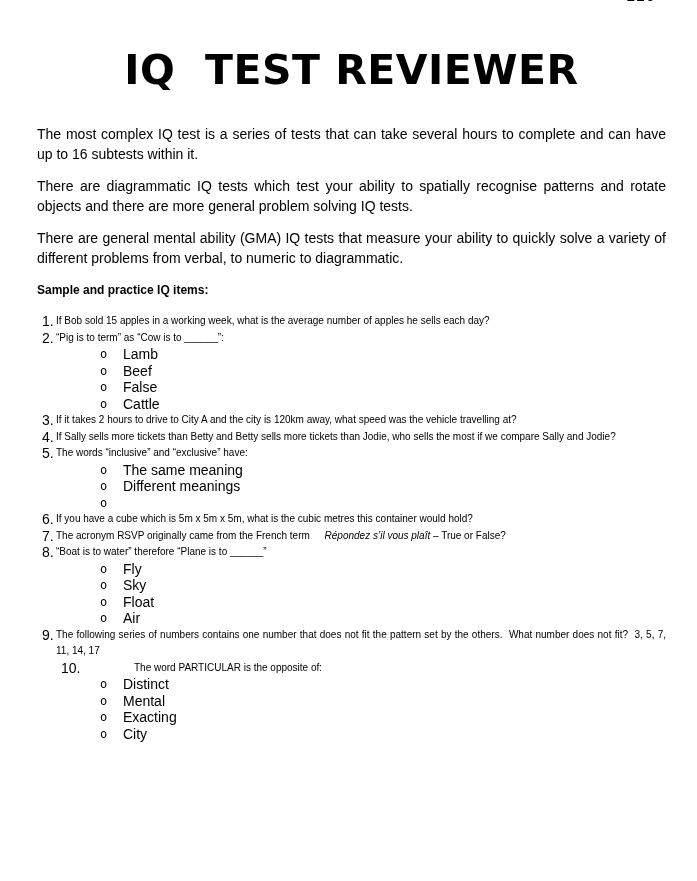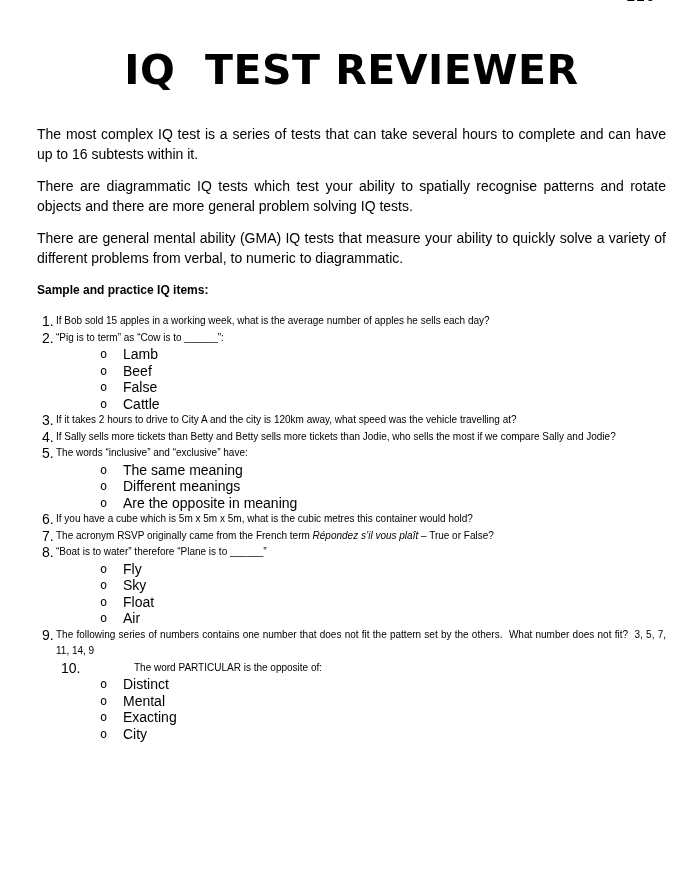--- a/index.html
+++ b/index.html
@@ -58,21 +58,21 @@
     line-height: 16.5px;
   }
   .q-wide-tab .q-num { flex: 0 0 73px; margin-left: 24px; }
   .q-text {
     flex: 1;
     font-size: 10px;
     line-height: 16.5px;
     text-align: justify;
     white-space: pre-wrap;
   }
-  .q-text em { font-style: italic; }
+  .q-text em { font-style: italic; margin-left: 12px; }
   .opts { text-align: left; }
   .opt { display: flex; line-height: 16.5px; }
   .opt-marker {
     flex: 0 0 23px;
     margin-left: 63px;
     font-family: "DejaVu Sans Mono", monospace;
     font-size: 12px;
     line-height: 16.5px;
   }
   .opt-label { font-size: 14px; line-height: 16.5px; text-align: center; }
@@ -142,21 +142,20 @@
       <div class="opt">
         <span class="opt-marker">o</span>
         <span class="opt-label">The same meaning</span>
       </div>
       <div class="opt">
         <span class="opt-marker">o</span>
         <span class="opt-label">Different meanings</span>
       </div>
       <div class="opt">
         <span class="opt-marker">o</span>
-        <span class="opt-label">Are the opposite in meaning</span>
       </div>
     </div>
 
     <div class="q">
       <span class="q-num">6.</span>
       <div class="q-text">If you have a cube which is 5m x 5m x 5m, what is the cubic metres this container would hold?</div>
     </div>
 
     <div class="q">
       <span class="q-num">7.</span>
@@ -181,21 +180,21 @@
         <span class="opt-label">Float</span>
       </div>
       <div class="opt">
         <span class="opt-marker">o</span>
         <span class="opt-label">Air</span>
       </div>
     </div>
 
     <div class="q">
       <span class="q-num">9.</span>
-      <div class="q-text">The following series of numbers contains one number that does not fit the pattern set by the others.  What number does not fit?  3, 5, 7, 11, 14, 9</div>
+      <div class="q-text">The following series of numbers contains one number that does not fit the pattern set by the others.  What number does not fit?  3, 5, 7, 11, 14, 17</div>
     </div>
 
     <div class="q q-wide-tab">
       <span class="q-num">10.</span>
       <div class="q-text">The word PARTICULAR is the opposite of:</div>
     </div>
     <div class="opts">
       <div class="opt">
         <span class="opt-marker">o</span>
         <span class="opt-label">Distinct</span>

